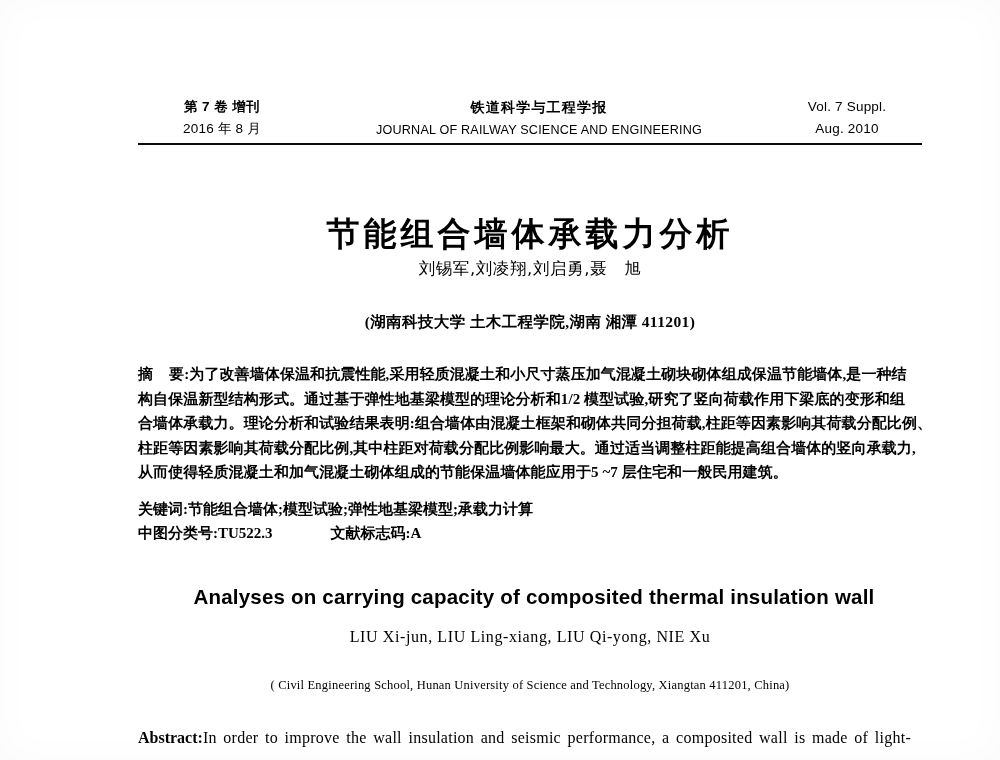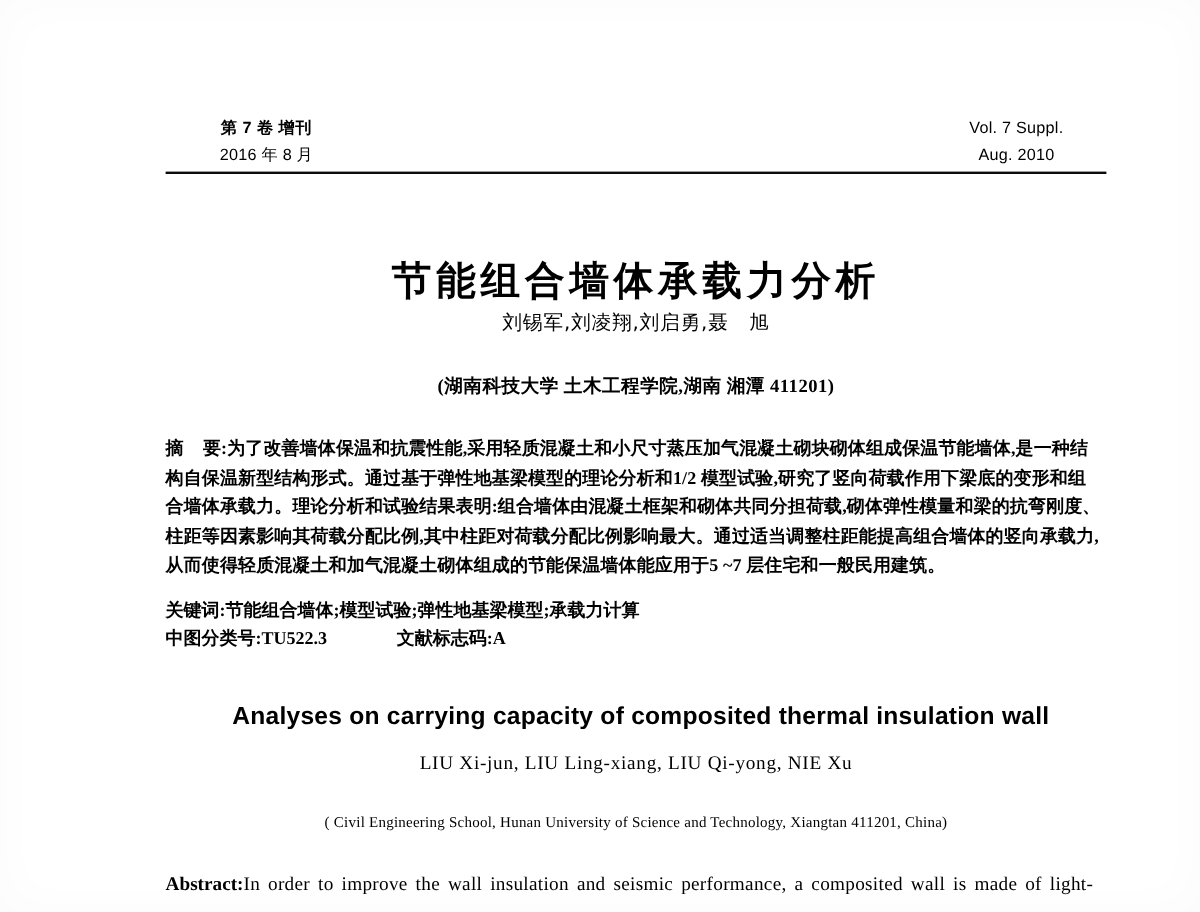--- a/index.html
+++ b/index.html
@@ -219,35 +219,39 @@
 <body>
 
 <div class="page">
   <div class="content">
 
     <div class="masthead">
       <div class="masthead-col masthead-left">
         <div class="line1">第 7 卷  增刊</div>
         <div class="line2">2016 年 8 月</div>
       </div>
+      <div class="masthead-col masthead-center">
+        <div class="cn">铁道科学与工程学报</div>
+        <div class="en">JOURNAL OF RAILWAY SCIENCE AND ENGINEERING</div>
+      </div>
       <div class="masthead-col masthead-right">
         <div class="line1">Vol. 7  Suppl.</div>
         <div class="line2">Aug. 2010</div>
       </div>
     </div>
     <div class="rule"></div>
 
     <h1 class="title-cn">节能组合墙体承载力分析</h1>
     <div class="authors-cn">刘锡军,刘凌翔,刘启勇,聂　旭</div>
     <div class="affil-cn">(湖南科技大学 土木工程学院,湖南 湘潭 411201)</div>
 
     <div class="abstract-cn">
       <span class="abs-line abs-label" style="display: inline-block; transform-origin: left center; transform: scaleX(1);"><span>摘</span><span class="gap"></span><span>要:</span><span>为了改善墙体保温和抗震性能,采用轻质混凝土和小尺寸蒸压加气混凝土砌块砌体组成保温节能墙体,是一种结</span></span>
       <span class="abs-line" style="display: inline-block; transform-origin: left center; transform: scaleX(1);">构自保温新型结构形式。通过基于弹性地基梁模型的理论分析和1/2 模型试验,研究了竖向荷载作用下梁底的变形和组</span>
-      <span class="abs-line" style="display: inline-block; transform-origin: left center; transform: scaleX(1);">合墙体承载力。理论分析和试验结果表明:组合墙体由混凝土框架和砌体共同分担荷载,砌体弹性模量和梁的抗弯刚度、</span>
+      <span class="abs-line" style="display: inline-block; transform-origin: left center; transform: scaleX(1);">合墙体承载力。理论分析和试验结果表明:组合墙体由混凝土框架和砌体共同分担荷载,柱距等因素影响其荷载分配比例、</span>
       <span class="abs-line" style="display: inline-block; transform-origin: left center; transform: scaleX(1);">柱距等因素影响其荷载分配比例,其中柱距对荷载分配比例影响最大。通过适当调整柱距能提高组合墙体的竖向承载力,</span>
       <span class="abs-line" style="display: inline-block; transform-origin: left center; transform: scaleX(1);">从而使得轻质混凝土和加气混凝土砌体组成的节能保温墙体能应用于5 ~7 层住宅和一般民用建筑。</span>
     </div>
 
     <div class="keywords-cn">关键词:节能组合墙体;模型试验;弹性地基梁模型;承载力计算</div>
     <div class="clc-cn">
       <span>中图分类号:TU522.3</span><span class="spacer"></span><span>文献标志码:A</span>
     </div>
 
     <h2 class="title-en">Analyses on carrying capacity of composited thermal insulation wall</h2>

